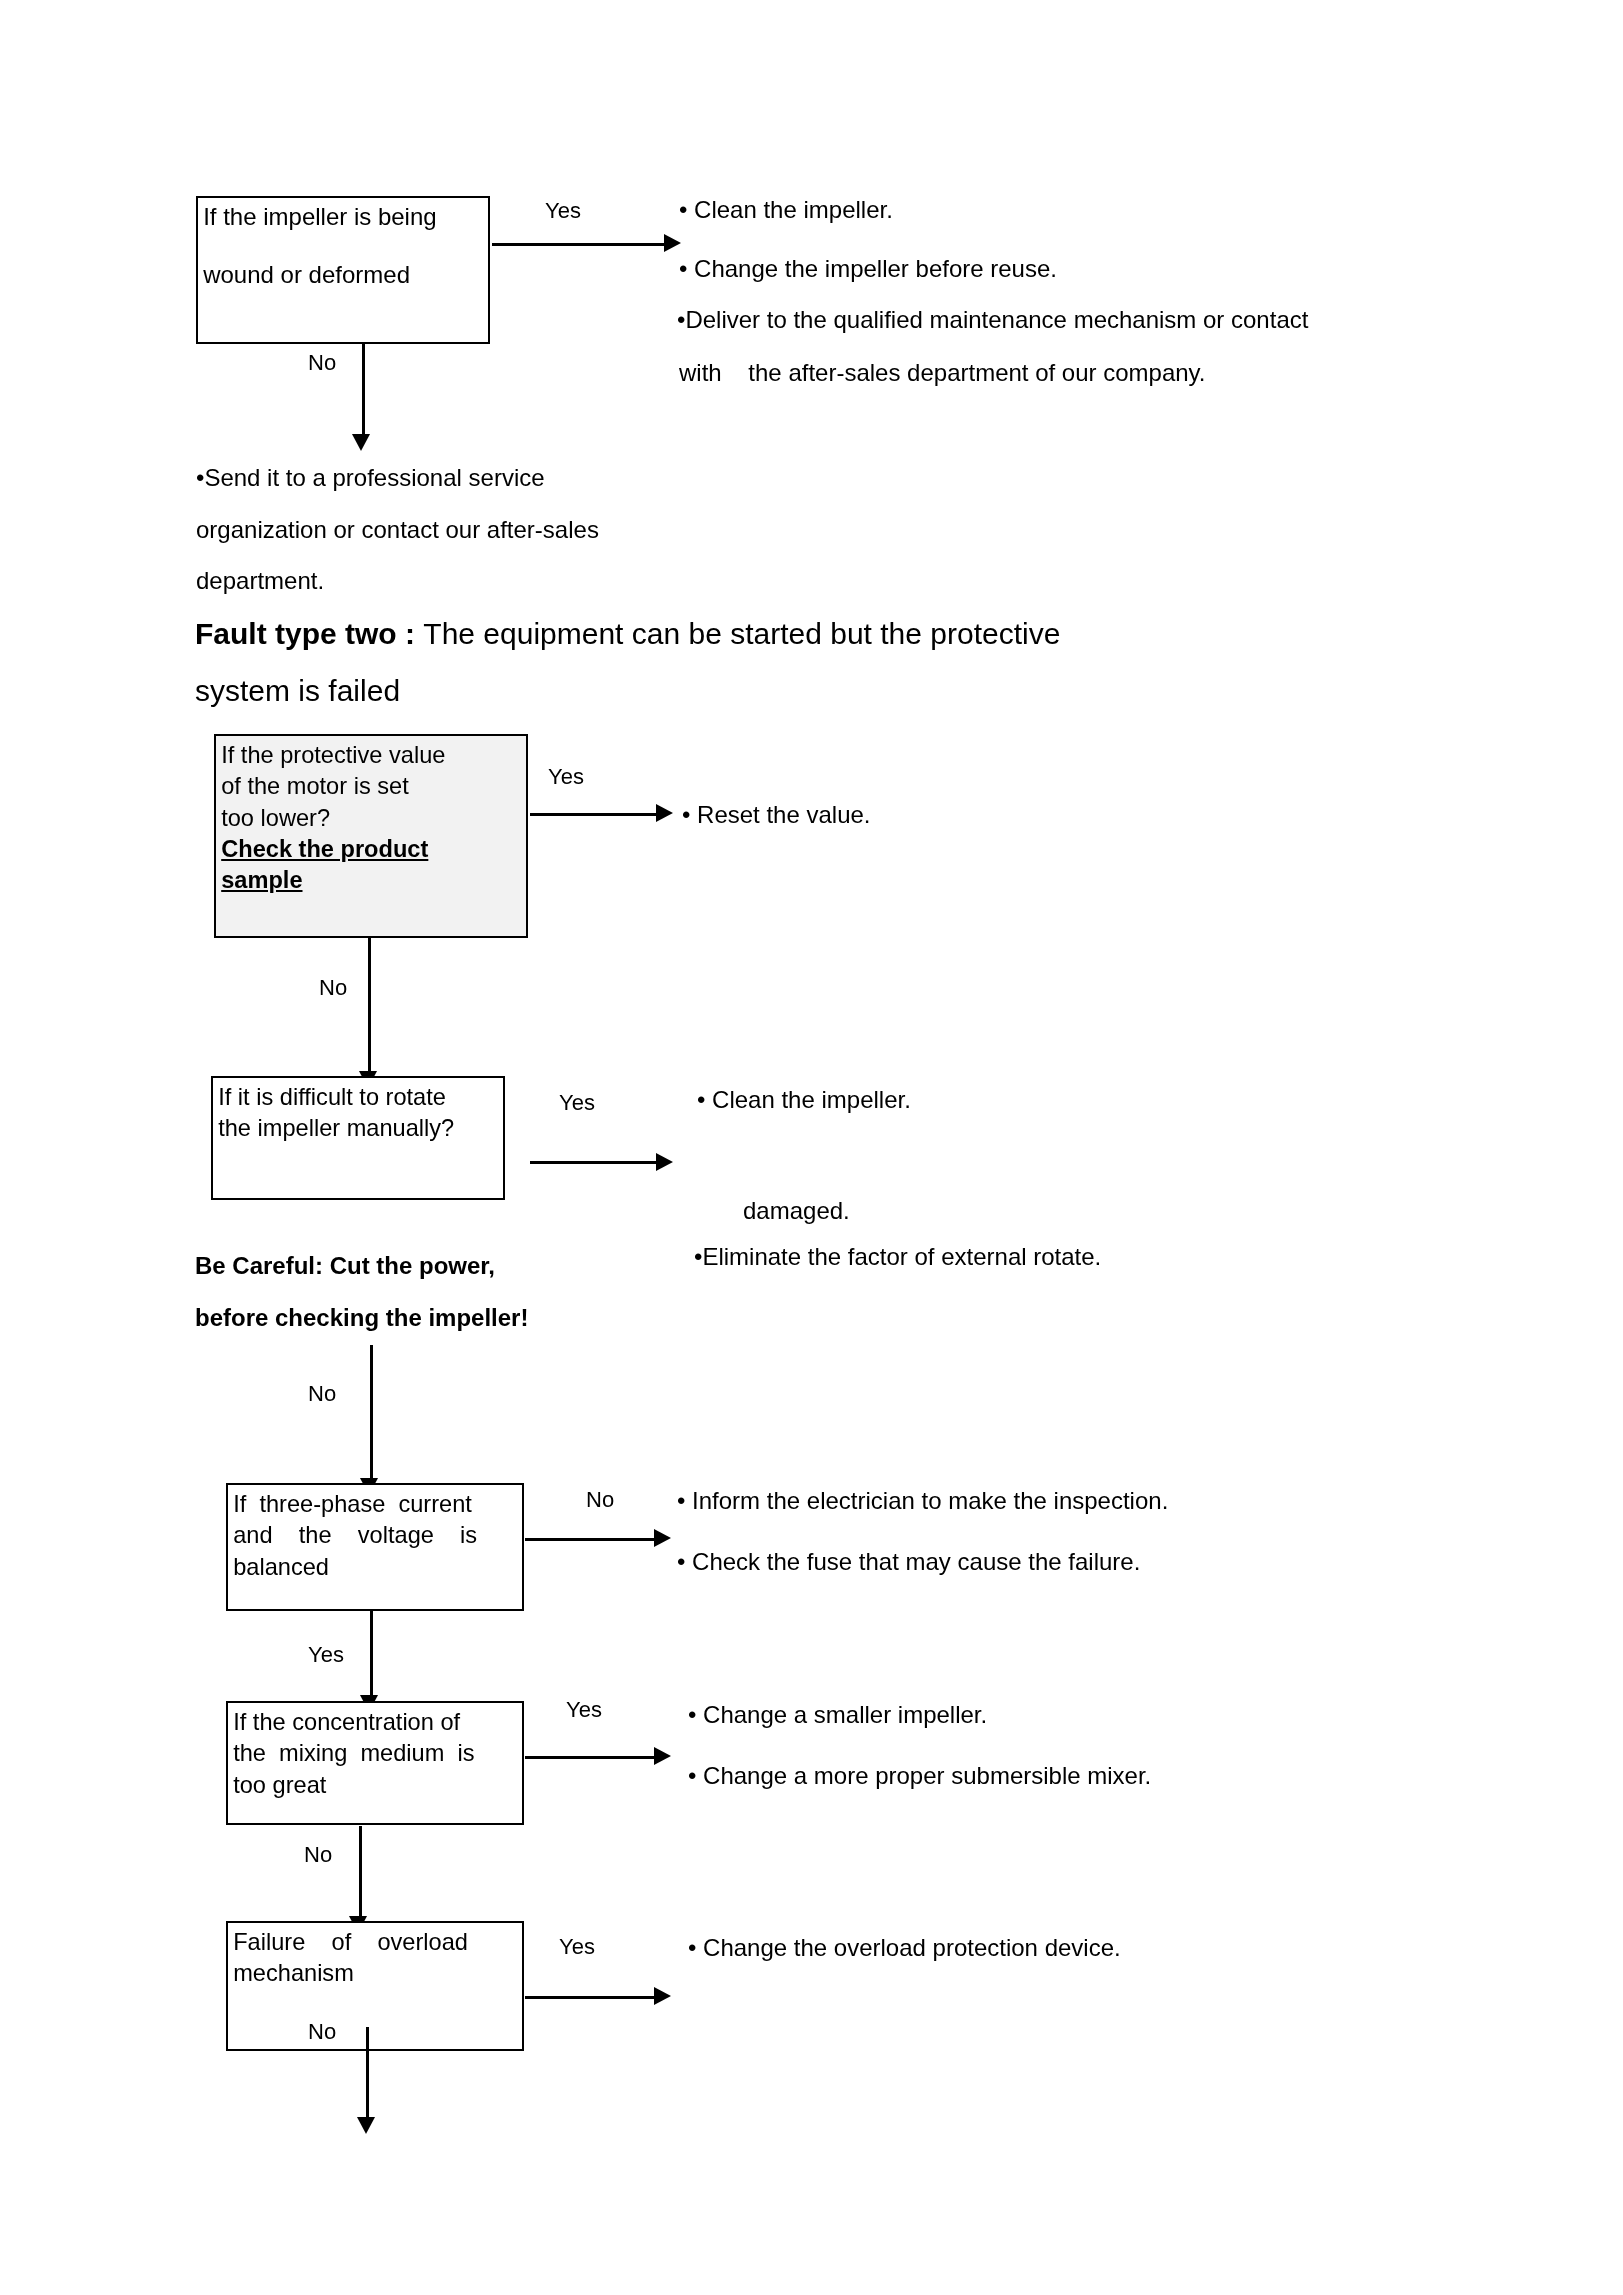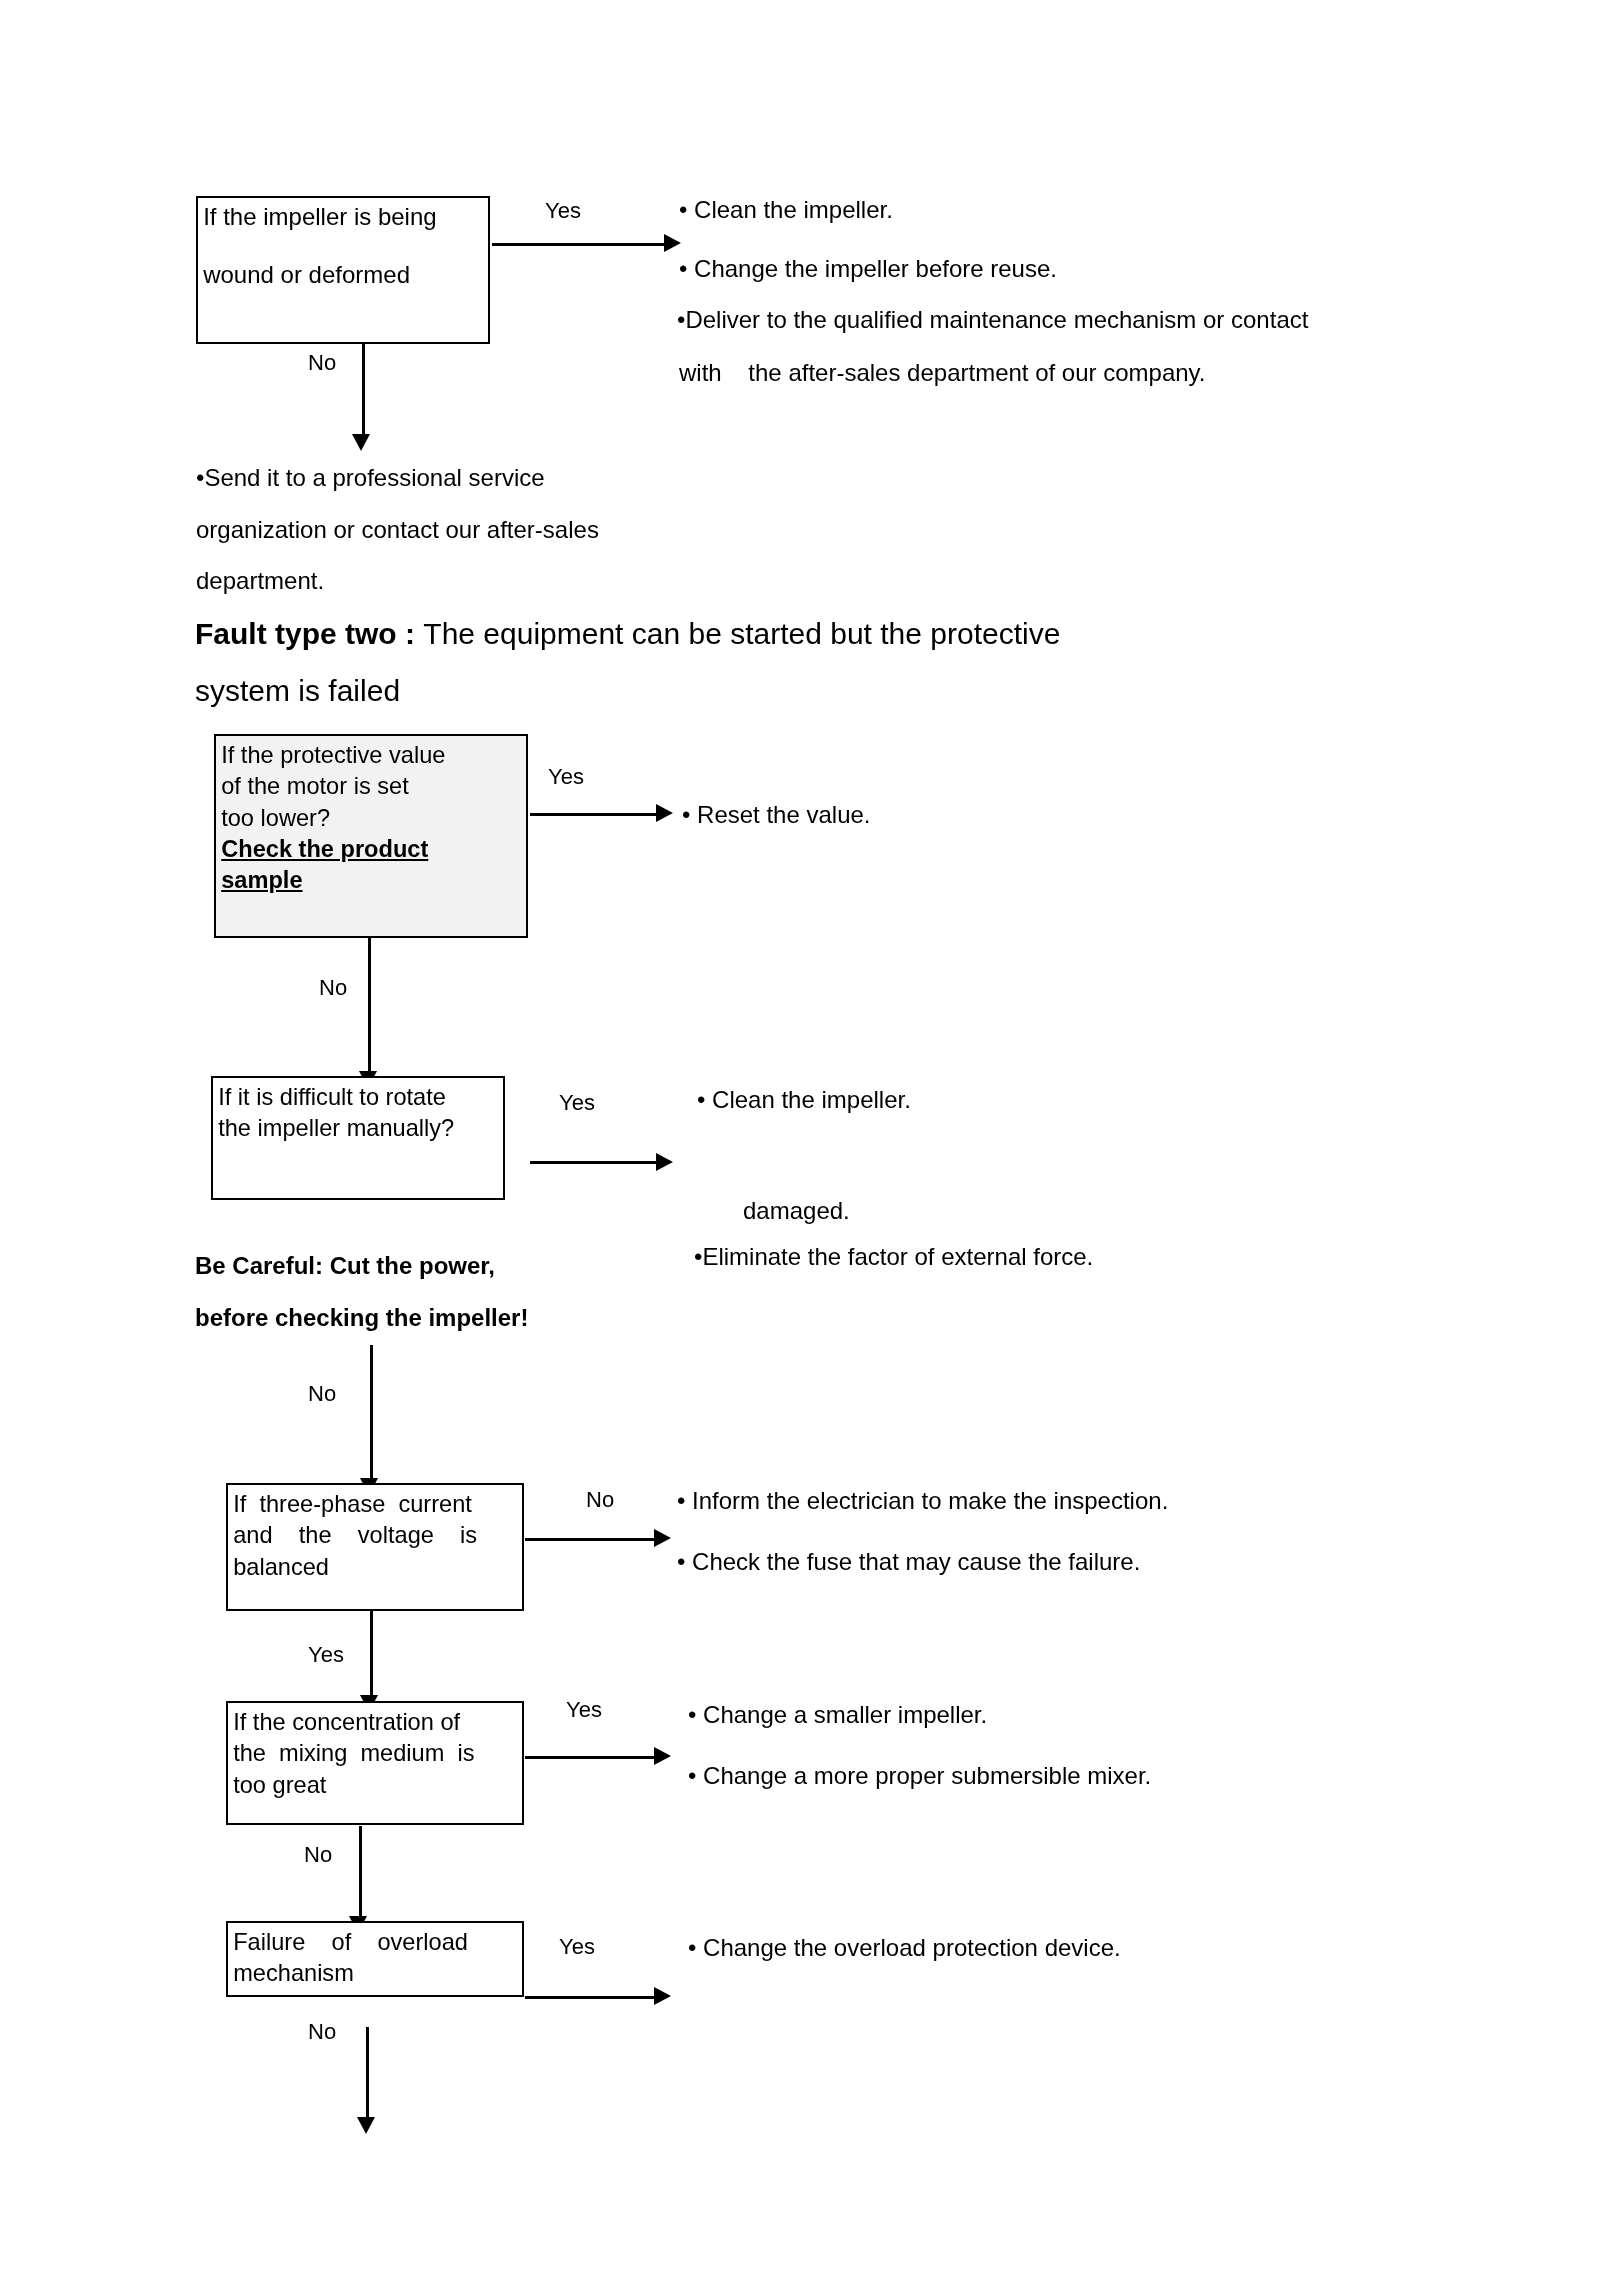--- a/index.html
+++ b/index.html
@@ -136,21 +136,21 @@
     <span class="ln">If it is difficult to rotate</span>
     <span class="ln">the impeller manually?</span>
   </div>
 
   <div class="label" style="left:559px; top:1090px;">Yes</div>
   <div class="hline" style="left:530px; top:1161px; width:128px;"></div>
   <div class="arrow-r" style="left:656px; top:1153px;"></div>
 
   <div class="bullet-line" style="left:697px; top:1086px; font-size:24px;">• Clean the impeller.</div>
   <div class="bullet-line" style="left:743px; top:1197px; font-size:24px;">damaged.</div>
-  <div class="bullet-line" style="left:694px; top:1243px; font-size:24px;">•Eliminate the factor of external force.</div>
+  <div class="bullet-line" style="left:694px; top:1243px; font-size:24px;">•Eliminate the factor of external rotate.</div>
 
   <div class="para" style="left:195px; top:1240px; font-size:24px; font-weight:bold;">
     <span>Be Careful: Cut the power,</span>
     <span>before checking the impeller!</span>
   </div>
 
   <div class="label" style="left:308px; top:1381px;">No</div>
   <div class="vline" style="left:370px; top:1345px; height:137px;"></div>
   <div class="arrow-d" style="left:360px; top:1478px;"></div>
 
@@ -181,21 +181,21 @@
   <div class="hline" style="left:525px; top:1756px; width:131px;"></div>
   <div class="arrow-r" style="left:654px; top:1747px;"></div>
 
   <div class="bullet-line" style="left:688px; top:1701px; font-size:24px;">• Change a smaller impeller.</div>
   <div class="bullet-line" style="left:688px; top:1762px; font-size:24px;">• Change a more proper submersible mixer.</div>
 
   <div class="label" style="left:304px; top:1842px;">No</div>
   <div class="vline" style="left:359px; top:1826px; height:95px;"></div>
   <div class="arrow-d" style="left:349px; top:1916px;"></div>
 
-  <div class="fbox" style="left:226px; top:1921px; width:298px; height:76px; font-size:23.6px;">
+  <div class="fbox" style="left:226px; top:1921px; width:298px; height:130px; font-size:23.6px;">
     <span class="ln">Failure    of    overload</span>
     <span class="ln">mechanism</span>
   </div>
 
   <div class="label" style="left:559px; top:1934px;">Yes</div>
   <div class="hline" style="left:525px; top:1996px; width:131px;"></div>
   <div class="arrow-r" style="left:654px; top:1987px;"></div>
 
   <div class="bullet-line" style="left:688px; top:1934px; font-size:24px;">• Change the overload protection device.</div>
 

